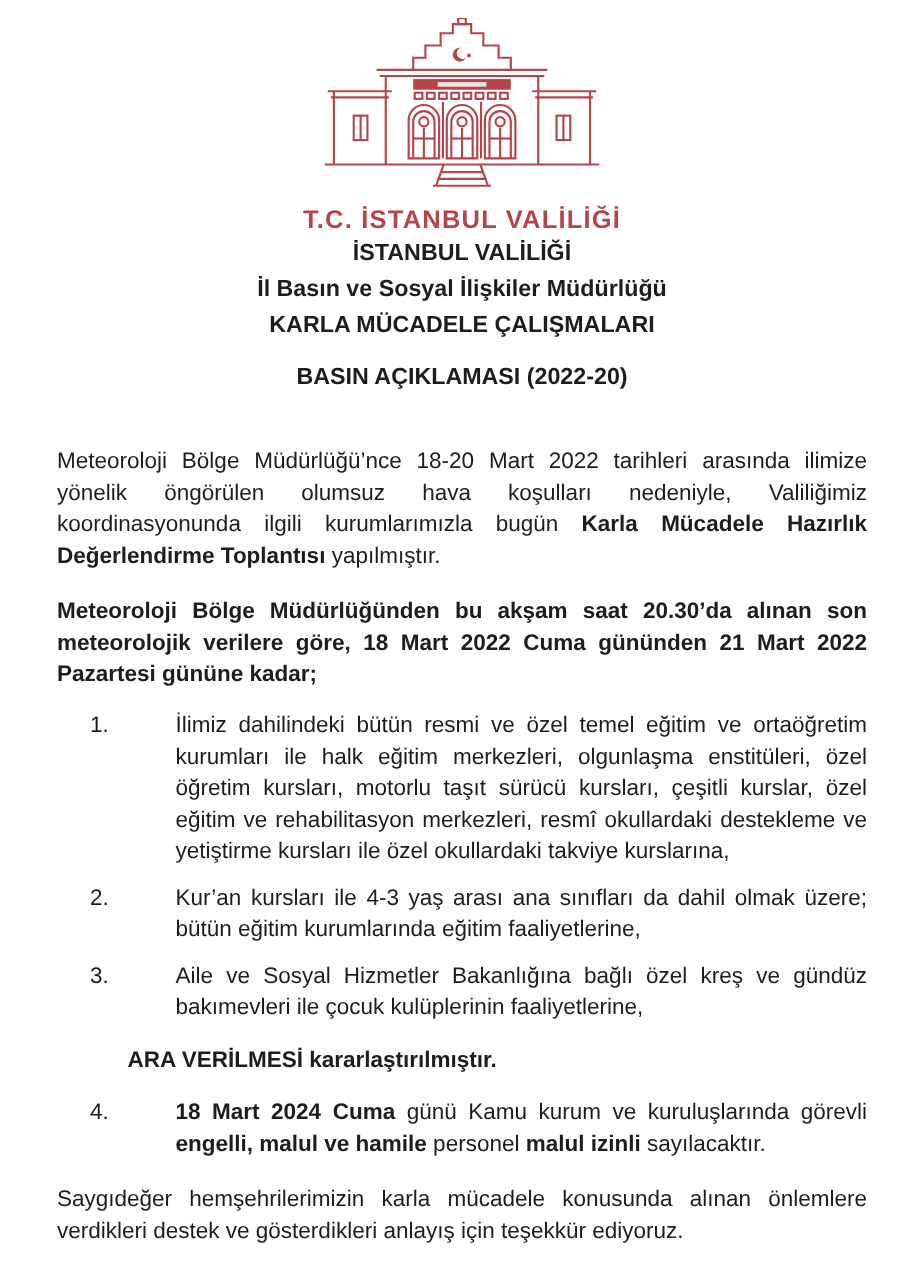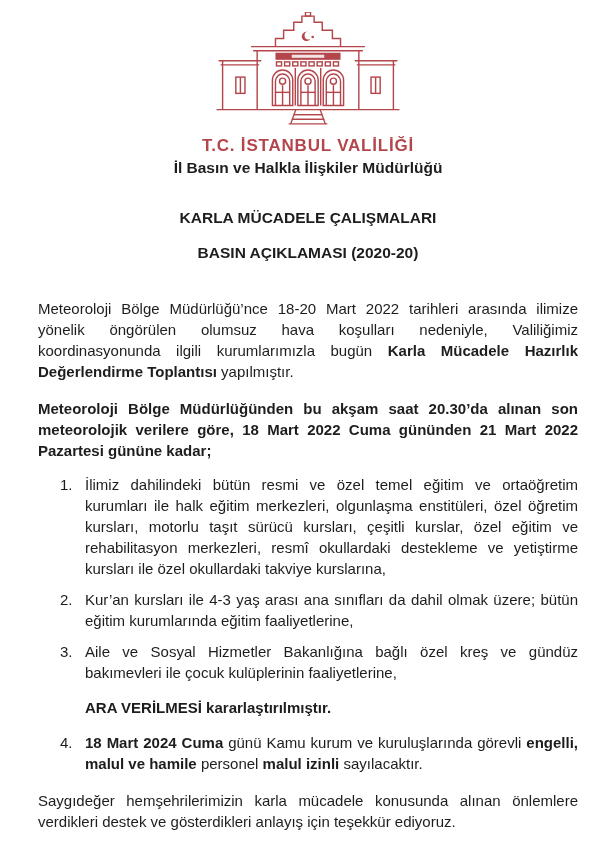--- a/index.html
+++ b/index.html
@@ -23,21 +23,21 @@
     font-weight:600;
     letter-spacing:0.8px;
   }
   .hdr{
     text-align:center;
     font-weight:700;
     font-size:15.5px;
     line-height:24px;
   }
   .hdr-tc{margin-top:9px;}
-  .hdr-subject{margin-top:26px;}
+  .hdr-subject{}
   .hdr-release{margin-top:11px;}
   .content{
     padding:17px 38px 0 38px;
     font-size:15px;
     line-height:21px;
   }
   p.body-p{
     margin:16px 0 13px 0;
     text-align:justify;
   }
@@ -47,20 +47,21 @@
     margin:0 0 10px 0;
     padding-left:22px;
   }
   .li-num{
     flex:none;
     width:25px;
   }
   .li-text{
     flex:1;
     text-align:justify;
+    margin-left:32px;
   }
   .decision-line{
     margin:14px 0 14px 47px;
     font-weight:700;
   }
   .closing-p{
     margin:15px 0 0 0;
     text-align:justify;
   }
   svg .ln{stroke:#b4464b;stroke-width:1.4;fill:none;}
@@ -136,23 +137,24 @@
 
       <line class="ln" x1="108" y1="96" x2="103" y2="110"></line>
       <line class="ln" x1="132" y1="96" x2="137" y2="110"></line>
       <line class="ln" x1="106" y1="101" x2="134" y2="101"></line>
       <line class="ln" x1="104" y1="105.5" x2="136" y2="105.5"></line>
       <line class="ln" x1="101" y1="110" x2="139" y2="110"></line>
     </svg>
     <div class="logo-caption">T.C. İSTANBUL VALİLİĞİ</div>
   </div>
 
-  <div class="hdr">İl Basın ve Halkla İlişkiler Müdürlüğü</div>
+  <div class="hdr">İSTANBUL VALİLİĞİ</div>
+  <div class="hdr">İl Basın ve Sosyal İlişkiler Müdürlüğü</div>
   <div class="hdr hdr-subject">KARLA MÜCADELE ÇALIŞMALARI</div>
-  <div class="hdr hdr-release">BASIN AÇIKLAMASI (2020-20)</div>
+  <div class="hdr hdr-release">BASIN AÇIKLAMASI (2022-20)</div>
 
   <div class="content">
 
     <p class="body-p"><span>Meteoroloji Bölge Müdürlüğü’nce 18-20 Mart 2022 tarihleri arasında ilimize yönelik öngörülen olumsuz hava koşulları nedeniyle, Valiliğimiz koordinasyonunda ilgili kurumlarımızla bugün </span><span class="bold">Karla Mücadele Hazırlık Değerlendirme Toplantısı</span><span> yapılmıştır.</span></p>
 
     <p class="body-p bold">Meteoroloji Bölge Müdürlüğünden bu akşam saat 20.30’da alınan son meteorolojik verilere göre, 18 Mart 2022 Cuma gününden 21 Mart 2022 Pazartesi gününe kadar;</p>
 
     <div class="list-row">
       <span class="li-num">1.</span>
       <span class="li-text">İlimiz dahilindeki bütün resmi ve özel temel eğitim ve ortaöğretim kurumları ile halk eğitim merkezleri, olgunlaşma enstitüleri, özel öğretim kursları, motorlu taşıt sürücü kursları, çeşitli kurslar, özel eğitim ve rehabilitasyon merkezleri, resmî okullardaki destekleme ve yetiştirme kursları ile özel okullardaki takviye kurslarına,</span>

